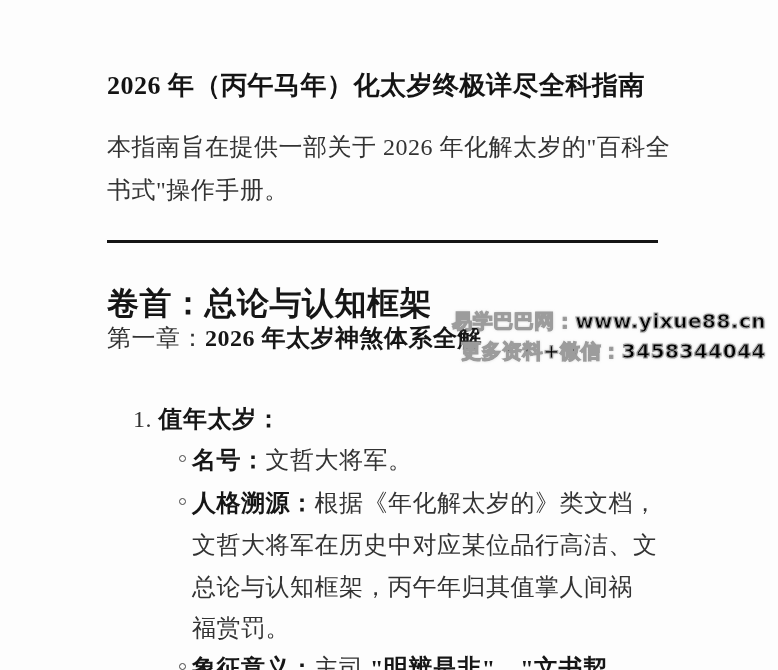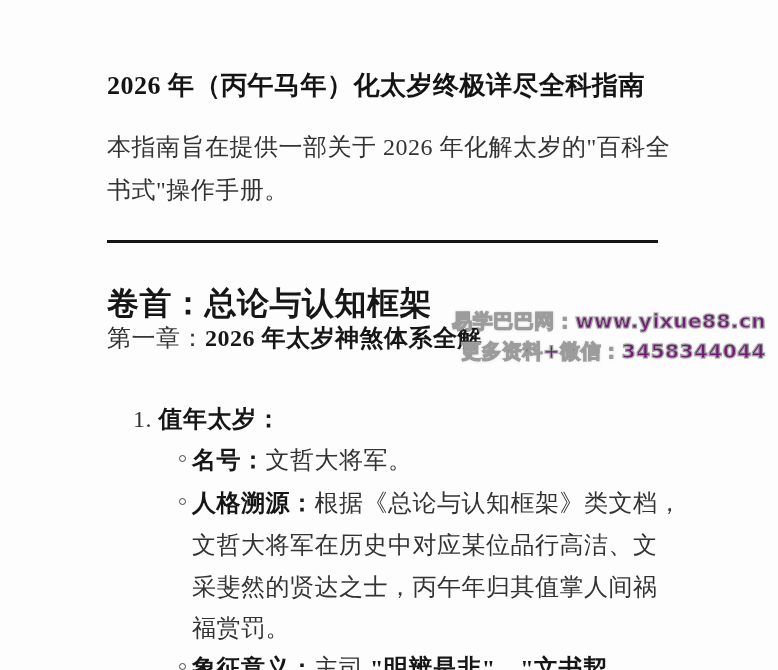--- a/index.html
+++ b/index.html
@@ -84,26 +84,26 @@
   <div class="abs section-heading">卷首：总论与认知框架</div>
 
   <div class="abs body-text chapter-heading"><span>第一章：</span><span class="bold">2026 年太岁神煞体系全解</span></div>
 
   <div class="abs body-text list-number"><span>1. </span><span class="bold">值年太岁：</span></div>
 
   <span class="circle-bullet cb1"></span>
   <div class="abs body-text bullet-text b1"><span class="bold">名号：</span><span>文哲大将军。</span></div>
 
   <span class="circle-bullet cb2"></span>
-  <div class="abs body-text bullet-text b2l1"><span class="bold">人格溯源：</span><span>根据《总论与认知框架》类文档，</span></div>
+  <div class="abs body-text bullet-text b2l1"><span class="bold">人格溯源：</span><span>根据《年化解太岁的》类文档，</span></div>
   <div class="abs body-text bullet-text b2l2">文哲大将军在历史中对应某位品行高洁、文</div>
-  <div class="abs body-text bullet-text b2l3">采斐然的贤达之士，丙午年归其值掌人间祸</div>
+  <div class="abs body-text bullet-text b2l3">总论与认知框架，丙午年归其值掌人间祸</div>
   <div class="abs body-text bullet-text b2l4">福赏罚。</div>
 
   <span class="circle-bullet cb3"></span>
   <div class="abs body-text bullet-text b3"><span class="bold">象征意义：</span><span>主司 </span><span class="bold">"明辨是非"</span><span>、</span><span class="bold">"文书契</span></div>
 
-  <div class="watermark" style="color: #701a75; -webkit-text-stroke: 1.2px rgb(156, 156, 156);">
+  <div class="watermark" style="color: #000000; -webkit-text-stroke: 1.2px rgb(156, 156, 156);">
     <div>易学巴巴网：www.yixue88.cn</div>
     <div>更多资料+微信：3458344044</div>
   </div>
 
 </div>
 
 </body></html>

